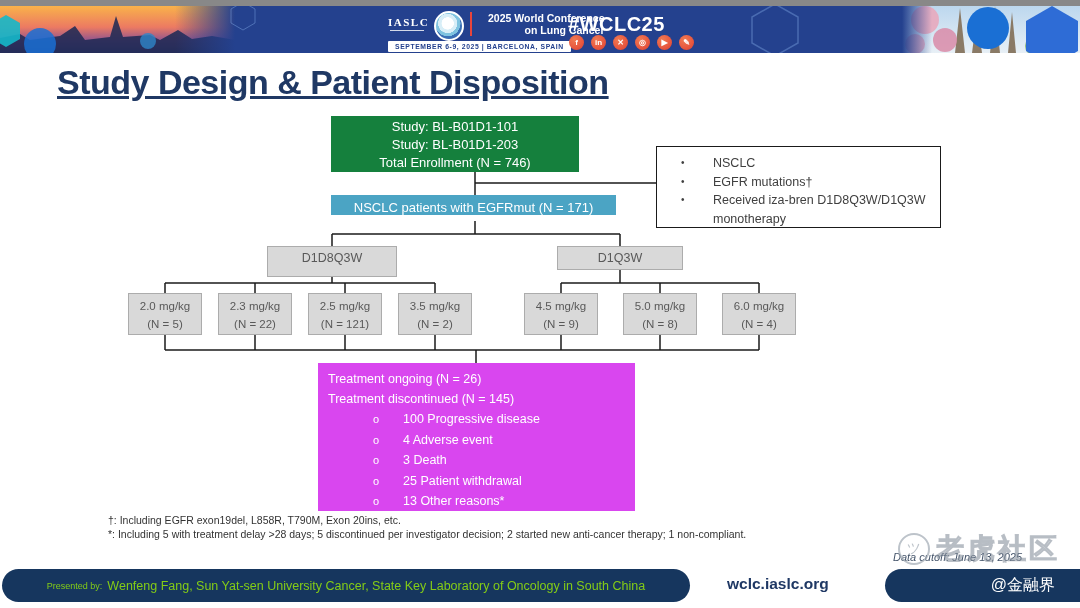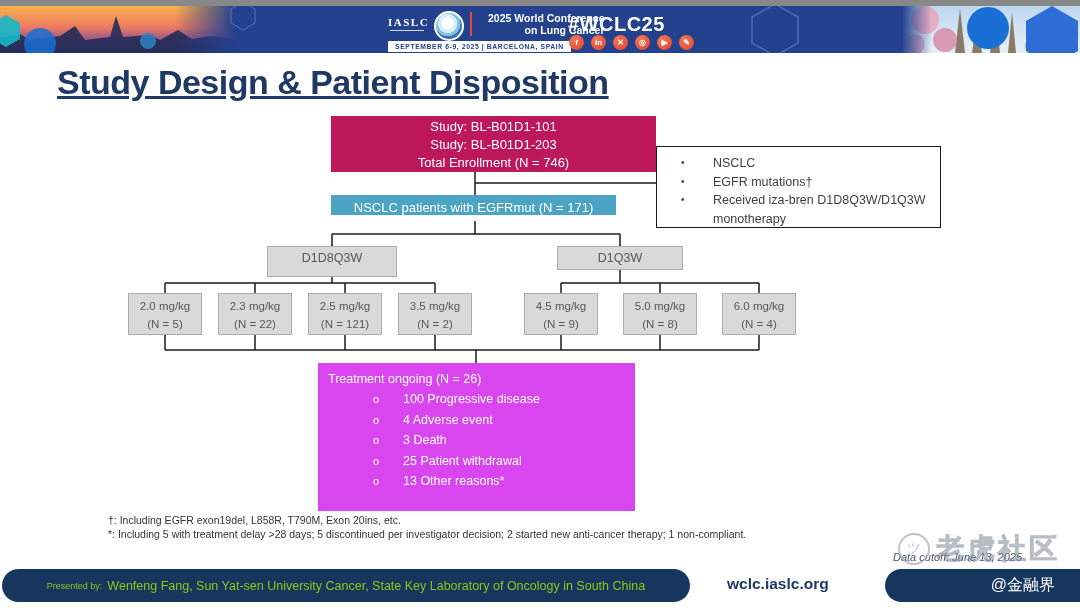--- a/index.html
+++ b/index.html
@@ -24,21 +24,21 @@
   .socials{position:absolute;left:569px;top:29px;display:flex;gap:7px;}
   .soc{width:15px;height:15px;border-radius:50%;background:radial-gradient(circle at 35% 30%, #f07a52, #E8573F 60%, #d43f2e);
        color:#fff;font-size:8px;font-weight:bold;display:flex;align-items:center;justify-content:center;
        line-height:1;cursor:pointer;}
 
   
   .page-title{position:absolute;left:57px;top:57px;font-size:34px;font-weight:bold;color:#1F3864;letter-spacing:-.5px;text-decoration:underline;}
 
   
   .fc-box{position:absolute;box-sizing:border-box;text-align:center;}
-  .box-study{left:331px;top:110px;width:325px;height:56px;background:#be185d;color:#fff;
+  .box-study{left:331px;top:110px;width:248px;height:56px;background:#15803d;color:#fff;
              font-size:13px;line-height:18px;padding-top:2px;}
   .box-criteria{left:656px;top:140px;width:285px;height:82px;background:#fff;border:1.5px solid #1a1a1a;
                 text-align:left;color:#404040;font-size:12.5px;}
   .box-criteria ul{margin:7px 0 0 0;padding:0;list-style:none;}
   .box-criteria li{position:relative;padding-left:56px;line-height:18.5px;}
   .box-criteria li .blt{position:absolute;left:24px;top:0;font-size:10px;}
   .box-pop{left:331px;top:189px;width:285px;height:20px;background:#4BA4C4;color:#fff;
            font-size:13px;line-height:26px;}
   .gray{background:#D9D9D9;border:1px solid #ACACAC;color:#595959;}
   .box-d1d8{left:267px;top:240px;width:130px;height:31px;font-size:12.5px;line-height:23px;}
@@ -226,20 +226,21 @@
     <div>5.0 mg/kg</div>
     <div>(N = 8)</div>
   </div>
   <div class="fc-box gray dose d6">
     <div>6.0 mg/kg</div>
     <div>(N = 4)</div>
   </div>
 
   <div class="fc-box box-green">
     <div class="gl">Treatment ongoing (N = 26)</div>
+    <div class="gl">Treatment discontinued (N = 145)</div>
     <div class="sub"><span class="mk">o</span><span>100 Progressive disease</span></div>
     <div class="sub"><span class="mk">o</span><span>4 Adverse event</span></div>
     <div class="sub"><span class="mk">o</span><span>3 Death</span></div>
     <div class="sub"><span class="mk">o</span><span>25 Patient withdrawal</span></div>
     <div class="sub"><span class="mk">o</span><span>13 Other reasons*</span></div>
   </div>
 
   <div class="footnote fn1">†: Including EGFR exon19del, L858R, T790M, Exon 20ins, etc.</div>
   <div class="footnote fn2">*: Including 5 with treatment delay &gt;28 days; 5 discontinued per investigator decision; 2 started new anti-cancer therapy; 1 non-compliant.</div>
   <div class="cutoff">Data cutoff: June 13, 2025</div>

